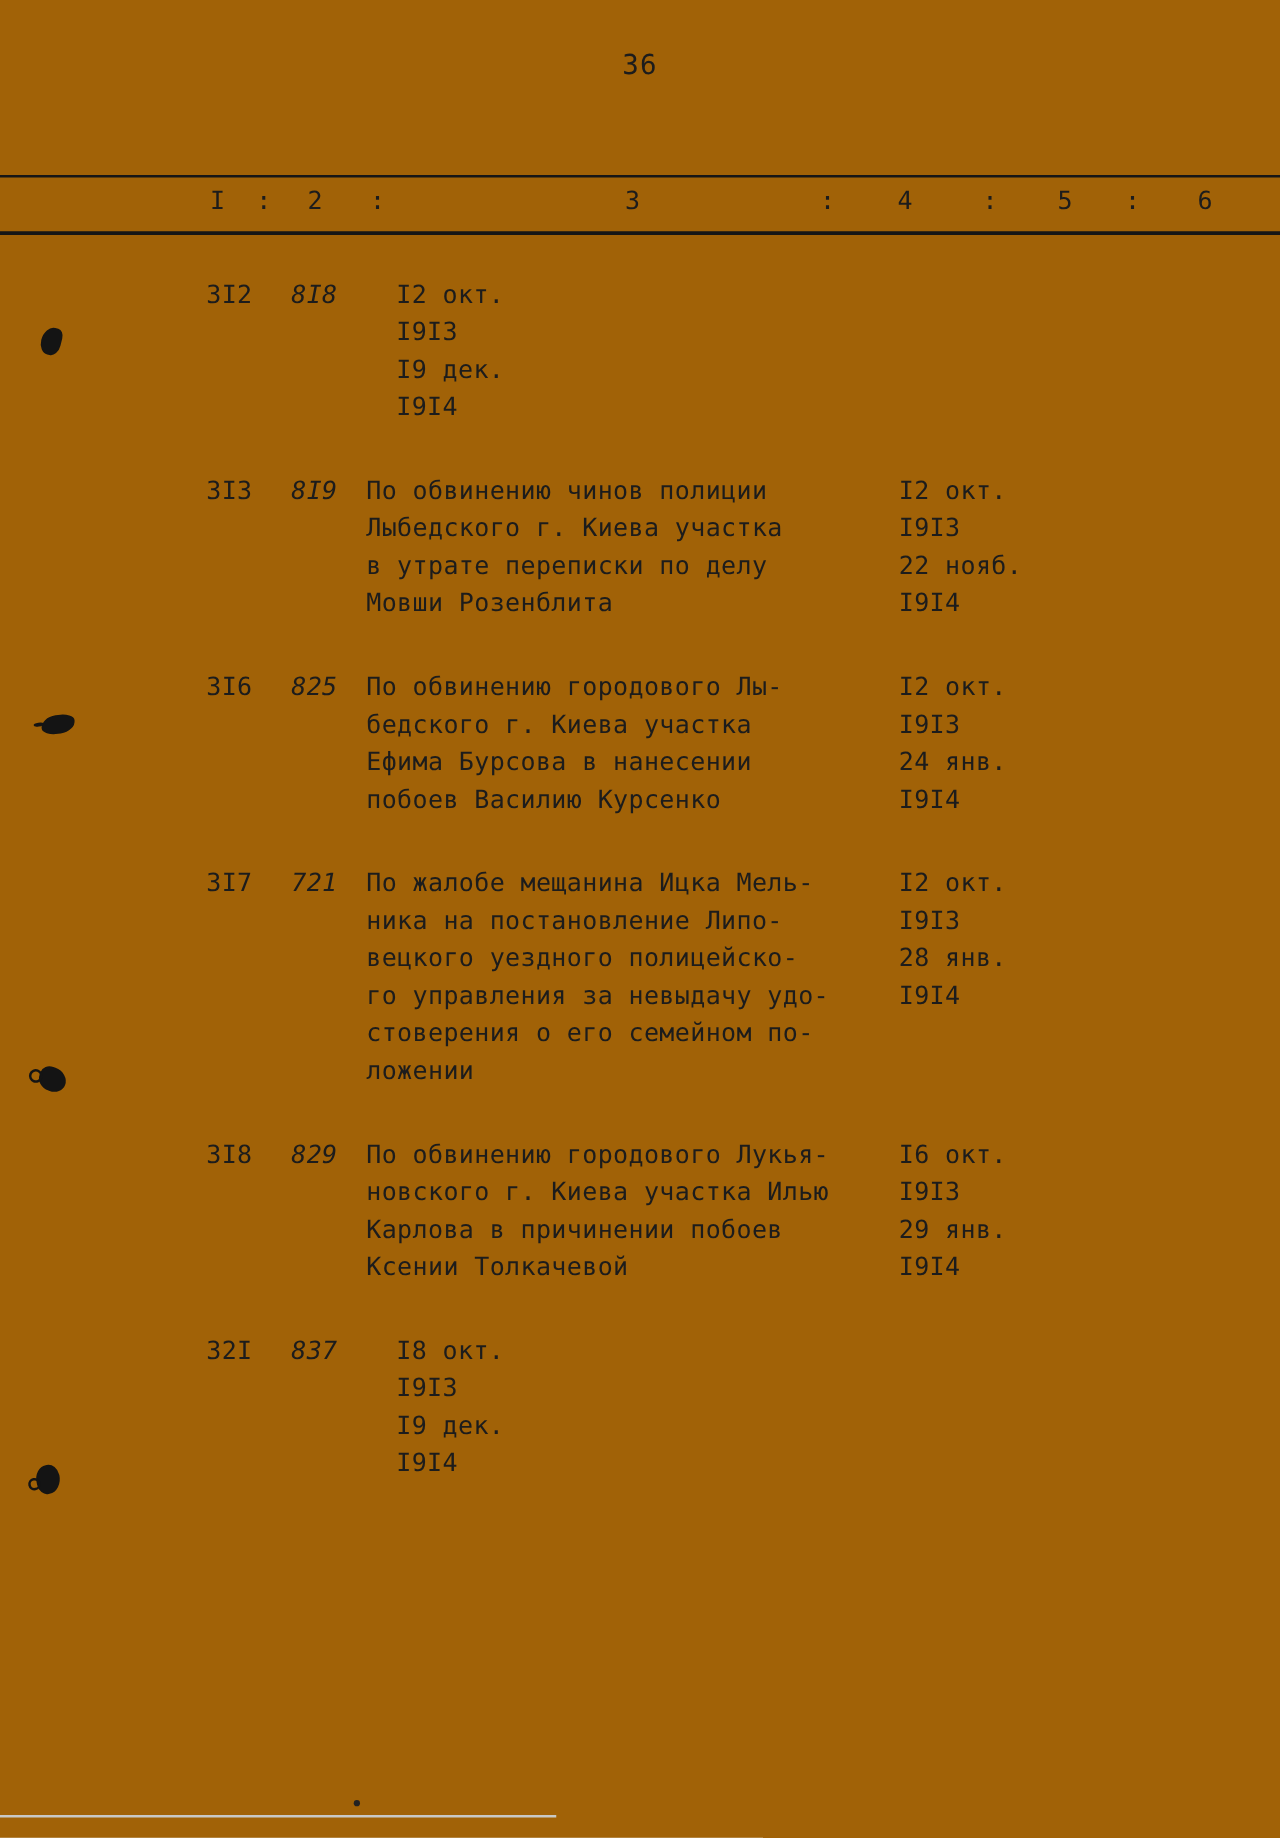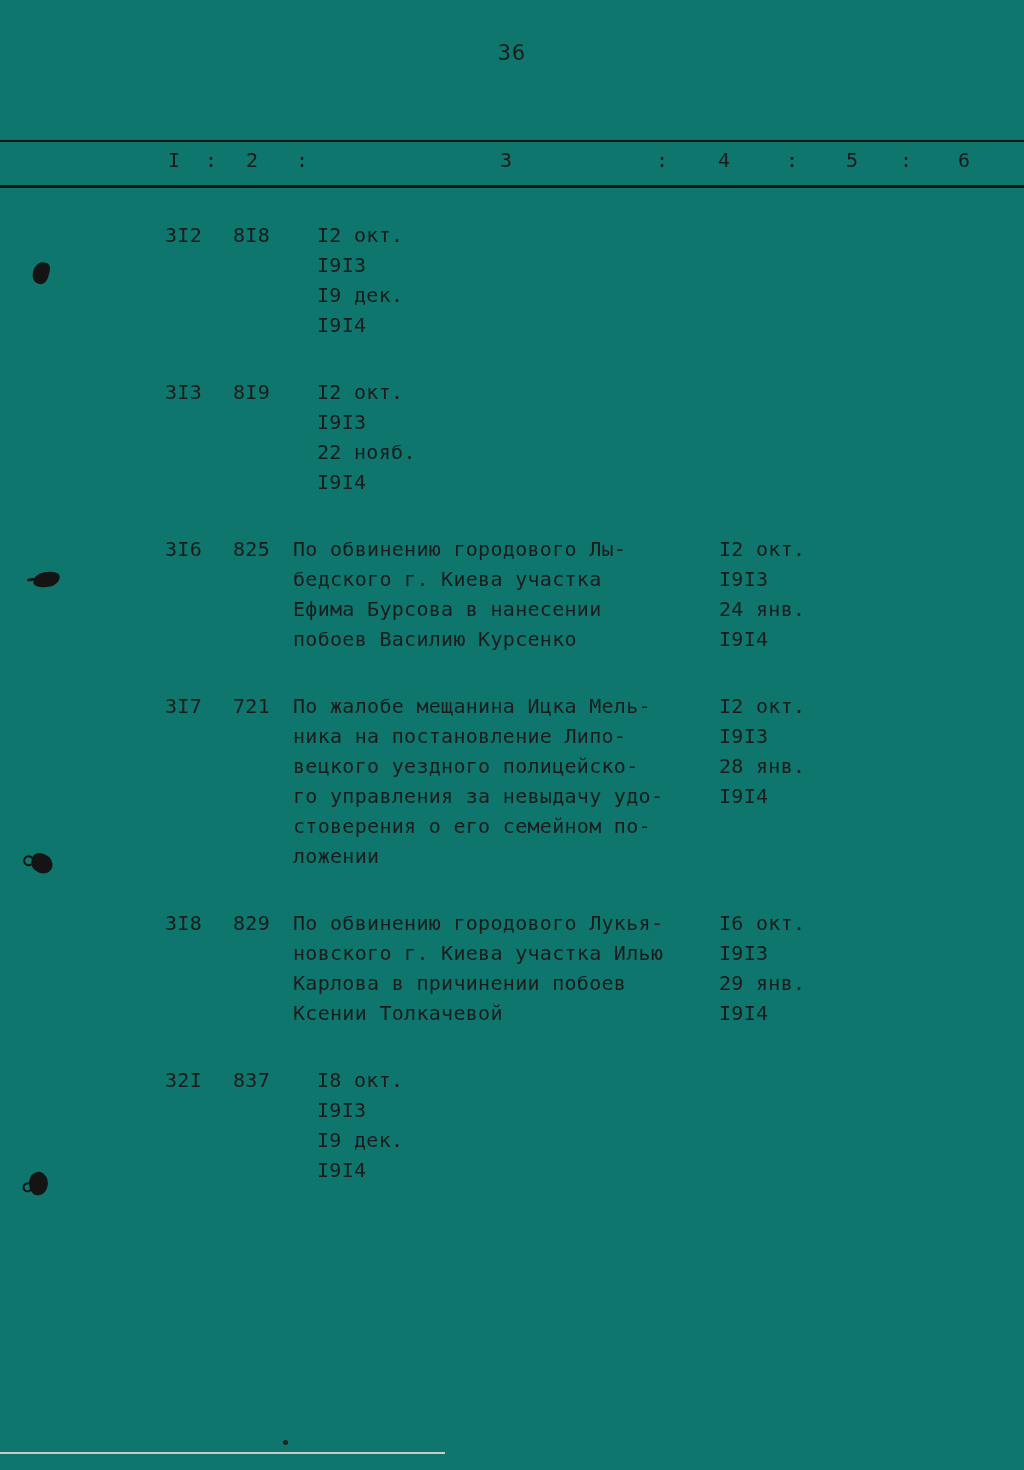--- a/index.html
+++ b/index.html
@@ -4,21 +4,21 @@
 <style>
   html,body{margin:0;padding:0;}
   body{
     width:1024px;height:1470px;
     background:#e9e9e7;
     font-family:"DejaVu Sans Mono","Liberation Mono",monospace;
   }
   .page{
     position:relative;
     width:1024px;height:1470px;
-    background:#0f766e;
+    background:#a16207;
     color:#1c1c1c;
     overflow:hidden;
   }
   
   .page-number{
     position:absolute;top:40px;left:0;width:1024px;
     text-align:center;font-size:22px;letter-spacing:1px;
   }
   
   .rule{position:absolute;left:0;width:1024px;background:#161616;}
@@ -38,21 +38,21 @@
   .hdr span:nth-child(9){left:846px;}
   .hdr span:nth-child(10){left:900px;}
   .hdr span:nth-child(11){left:958px;}
   
   .entries{
     position:absolute;top:220px;left:165px;right:20px;
     font-size:20px;line-height:30px;letter-spacing:0.3px;
   }
   .entry{display:flex;align-items:flex-start;margin-bottom:37px;}
   .entry .no{width:68px;flex:0 0 68px;}
-  .entry .case{width:60px;flex:0 0 60px;}
+  .entry .case{width:60px;flex:0 0 60px;font-style:italic;}
   .entry .desc{width:402px;flex:0 0 402px;white-space:pre-line;}
   .entry .dates{flex:1;white-space:pre-line;padding-left:24px;}
   
   .blot{position:absolute;background:#141414;}
   .blot-1{left:33px;top:262px;width:16px;height:22px;border-radius:70% 40% 55% 60%;transform:rotate(14deg);}
   .blot-2{left:33px;top:572px;width:27px;height:15px;border-radius:60% 60% 60% 60%/80% 50% 80% 50%;transform:rotate(-8deg);}
   .blot-2:after{content:"";position:absolute;left:-6px;top:4px;width:8px;height:3px;background:#141414;border-radius:50%;}
   .blot-3{left:31px;top:854px;width:22px;height:19px;border-radius:45% 65% 55% 60%;transform:rotate(20deg);}
   .blot-3:after{content:"";position:absolute;left:-8px;top:6px;width:7px;height:7px;border:2px solid #141414;border-radius:50%;background:transparent;}
   .blot-4{left:29px;top:1172px;width:19px;height:23px;border-radius:60% 50% 65% 45%;transform:rotate(-12deg);}
@@ -92,20 +92,24 @@
     <div class="case">8I8</div>
     <div class="dates">I2 окт.
 I9I3
 I9 дек.
 I9I4</div>
   </div>
 
   <div class="entry">
     <div class="no">3I3</div>
     <div class="case">8I9</div>
+    <div class="desc">По обвинению чинов полиции
+Лыбедского г. Киева участка
+в утрате переписки по делу
+Мовши Розенблита</div>
     <div class="dates">I2 окт.
 I9I3
 22 нояб.
 I9I4</div>
   </div>
 
   <div class="entry">
     <div class="no">3I6</div>
     <div class="case">825</div>
     <div class="desc">По обвинению городового Лы-

